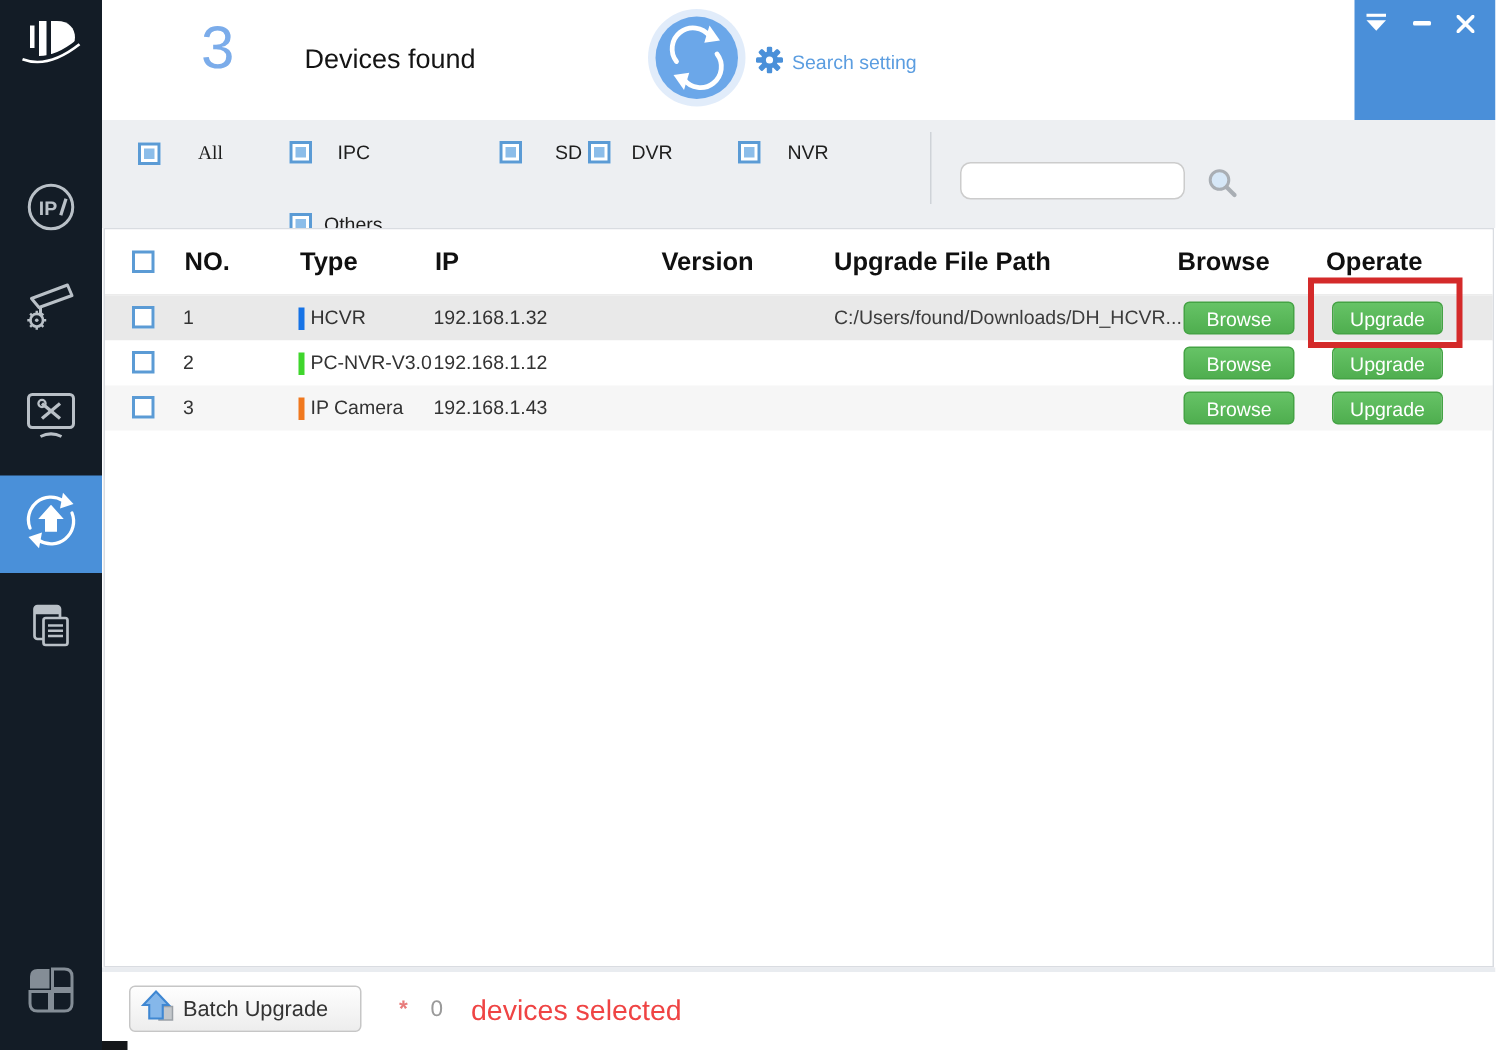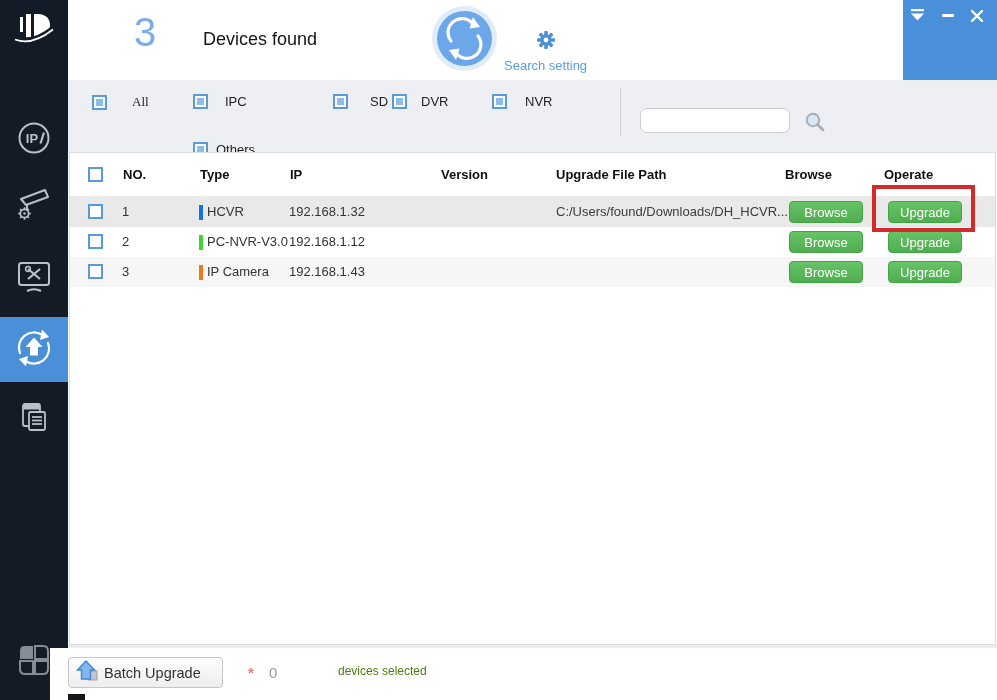--- a/index.html
+++ b/index.html
@@ -15,21 +15,21 @@
   .nav-item.active { background:#4a90d9; height:65px; }
 
   
   .header { position:absolute; left:68px; top:0; width:929px; height:80px; background:#fff; }
   .dev-count { position:absolute; left:66px; top:10px; font-size:40px; color:#7bacea; }
   .dev-found { position:absolute; left:135px; top:29px; font-size:18px; color:#141414; }
   .refresh-btn { position:absolute; left:369px; top:11px; width:55px; height:55px; border-radius:50%;
                  background:#6ba7e9; border:none; cursor:pointer; padding:0;
                  box-shadow:0 0 0 5px rgba(120,170,230,.22); }
   .search-setting { position:absolute; left:436px; top:31px; display:flex; align-items:center;
-                    gap:6px; cursor:pointer; background:none; border:none;flex-direction:column; }
+                    gap:6px; cursor:pointer; background:none; border:none; }
   .search-setting span { font-size:13px; color:#5b9de0; }
 
   
   .win-panel { position:absolute; right:0; top:0; width:94px; height:80px; background:#4a8fd9; }
   .win-btn { position:absolute; top:9px; width:16px; height:16px; background:none; border:none;
              cursor:pointer; padding:0; }
   .win-btn.menu { left:6px; } .win-btn.min { left:37px; } .win-btn.close { left:66px; }
 
   
   .filter-bar { position:absolute; left:68px; top:80px; width:929px; height:72px; background:#edeff2; }
@@ -42,21 +42,21 @@
                   border:1px solid #ccc; border-radius:7px; background:#fff; padding:0 8px;
                   font-size:13px; color:#333; outline:none; }
   .mag-btn { position:absolute; left:736px; top:31px; width:22px; height:22px; background:none;
              border:none; cursor:pointer; padding:0; }
 
   
   .tablebox { position:absolute; left:69px; top:152px; width:927px; height:493px;
               background:#fff; border:1px solid #d9dce1; }
   .thead { position:absolute; left:0; top:0; width:100%; height:44px; background:#fff;
            border-bottom:1px solid #ececec; }
-  .hcell { position:absolute; top:0; line-height:44px; font-size:13px; font-weight:bold; color:#101010; }
+  .hcell { position:absolute; top:0; line-height:44px; font-size:17px; font-weight:bold; color:#101010; }
   .cell-cb { position:absolute; left:18px; }
   .thead .cell-cb { top:14px; }
   .h-no{left:53px;} .h-type{left:130px;} .h-ip{left:220px;} .h-version{left:348px;margin-left:23px;}
   .h-path{left:486px;} .h-browse{left:715px;} .h-operate{left:814px;}
 
   .trow { position:absolute; left:0; width:100%; height:30px; }
   .trow.r1 { top:44px; background:#e9e9e9; }
   .trow.r2 { top:74px; background:#ffffff; }
   .trow.r3 { top:104px; background:#f6f6f6; }
   .trow .cell-cb { top:7px; }
@@ -68,29 +68,29 @@
           border-radius:4px; background:linear-gradient(#66c366,#4fae4f); color:#fff;
           font-size:13px; font-family:"Liberation Sans",sans-serif; cursor:pointer; padding:0; }
   .gbtn.browse{left:719px;} .gbtn.upgrade{left:818px;}
 
   
   .red-box { position:absolute; left:872px; top:185px; width:103px; height:47px;
              border:4px solid #d42a2a; z-index:50; pointer-events:none; }
 
   
   .bottom-gap { position:absolute; left:68px; top:645px; width:929px; height:3px; background:#e9ecf0; }
-  .footer { position:absolute; left:50px; top:648px; width:929px; height:52px; background:#fff; }
+  .footer { position:absolute; left:68px; top:648px; width:929px; height:52px; background:#fff; }
   .batch-btn { position:absolute; left:18px; top:9px; width:155px; height:31px;
                border:1px solid #c6c6c6; border-radius:4px;
                background:linear-gradient(#fefefe,#ededed); cursor:pointer;
                display:flex; align-items:center; gap:4px; padding:0 6px; }
   .batch-btn span { font-size:14.5px; color:#333; }
   .req-mark { position:absolute; left:198px; top:16px; font-size:15px; font-weight:bold; color:#e87c7c; }
   .sel-count { position:absolute; left:219px; top:16px; font-size:15px; color:#9a9a9a; }
-  .sel-text { position:absolute; left:246px; top:16px; font-size:12px; color:#4d7c0f;margin-left:42px; }
+  .sel-text { position:absolute; left:246px; top:16px; font-size:19px; color:#ef4444; }
   .corner-artifact { position:absolute; left:68px; top:694px; width:17px; height:6px; background:#15171a; }
 </style>
 </head>
 <body>
 
 <div class="app">
 
   <aside class="sidebar">
     <div class="logo">
       <svg width="44" height="52" viewBox="0 0 44 52">

